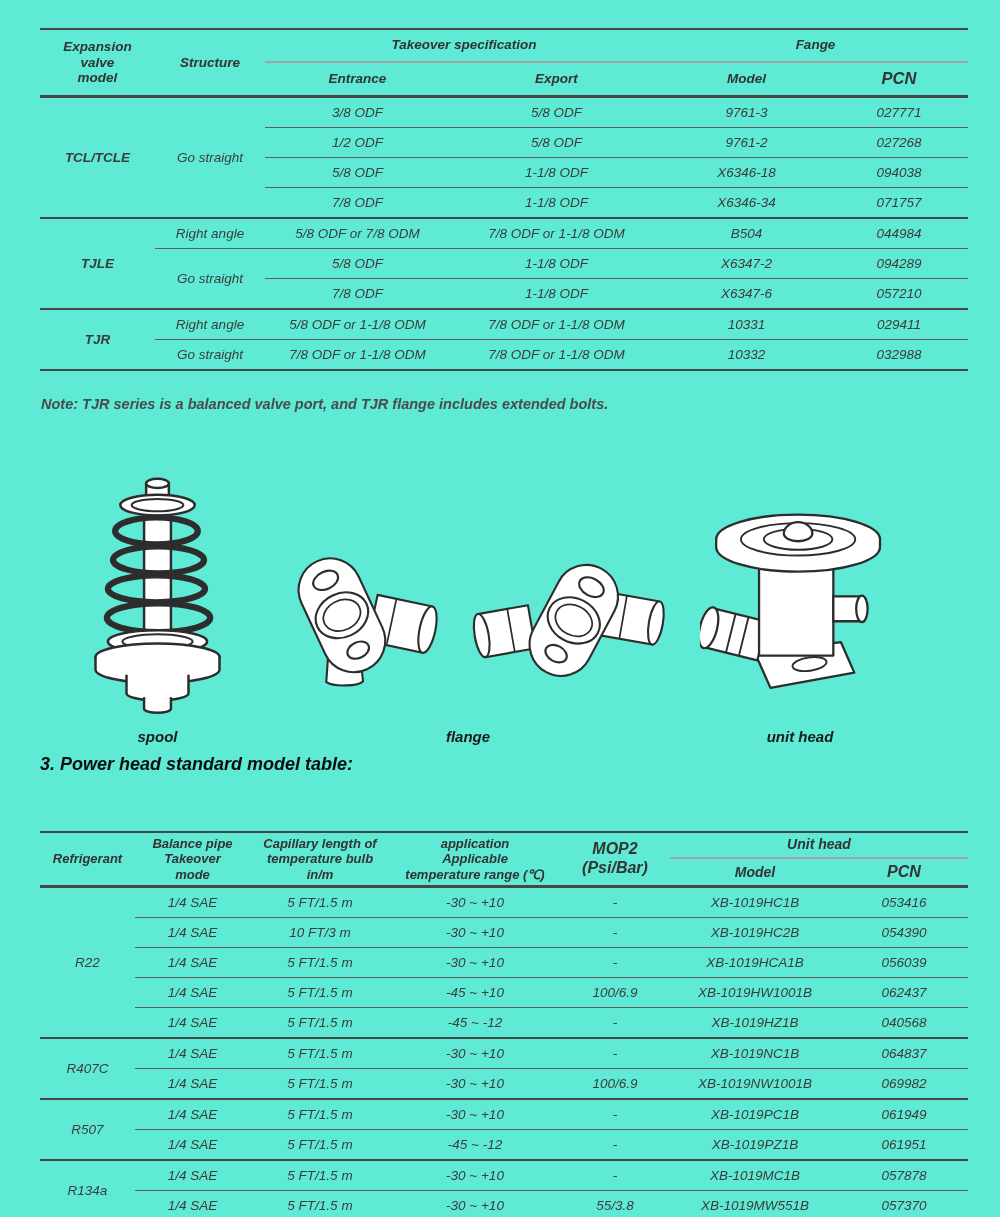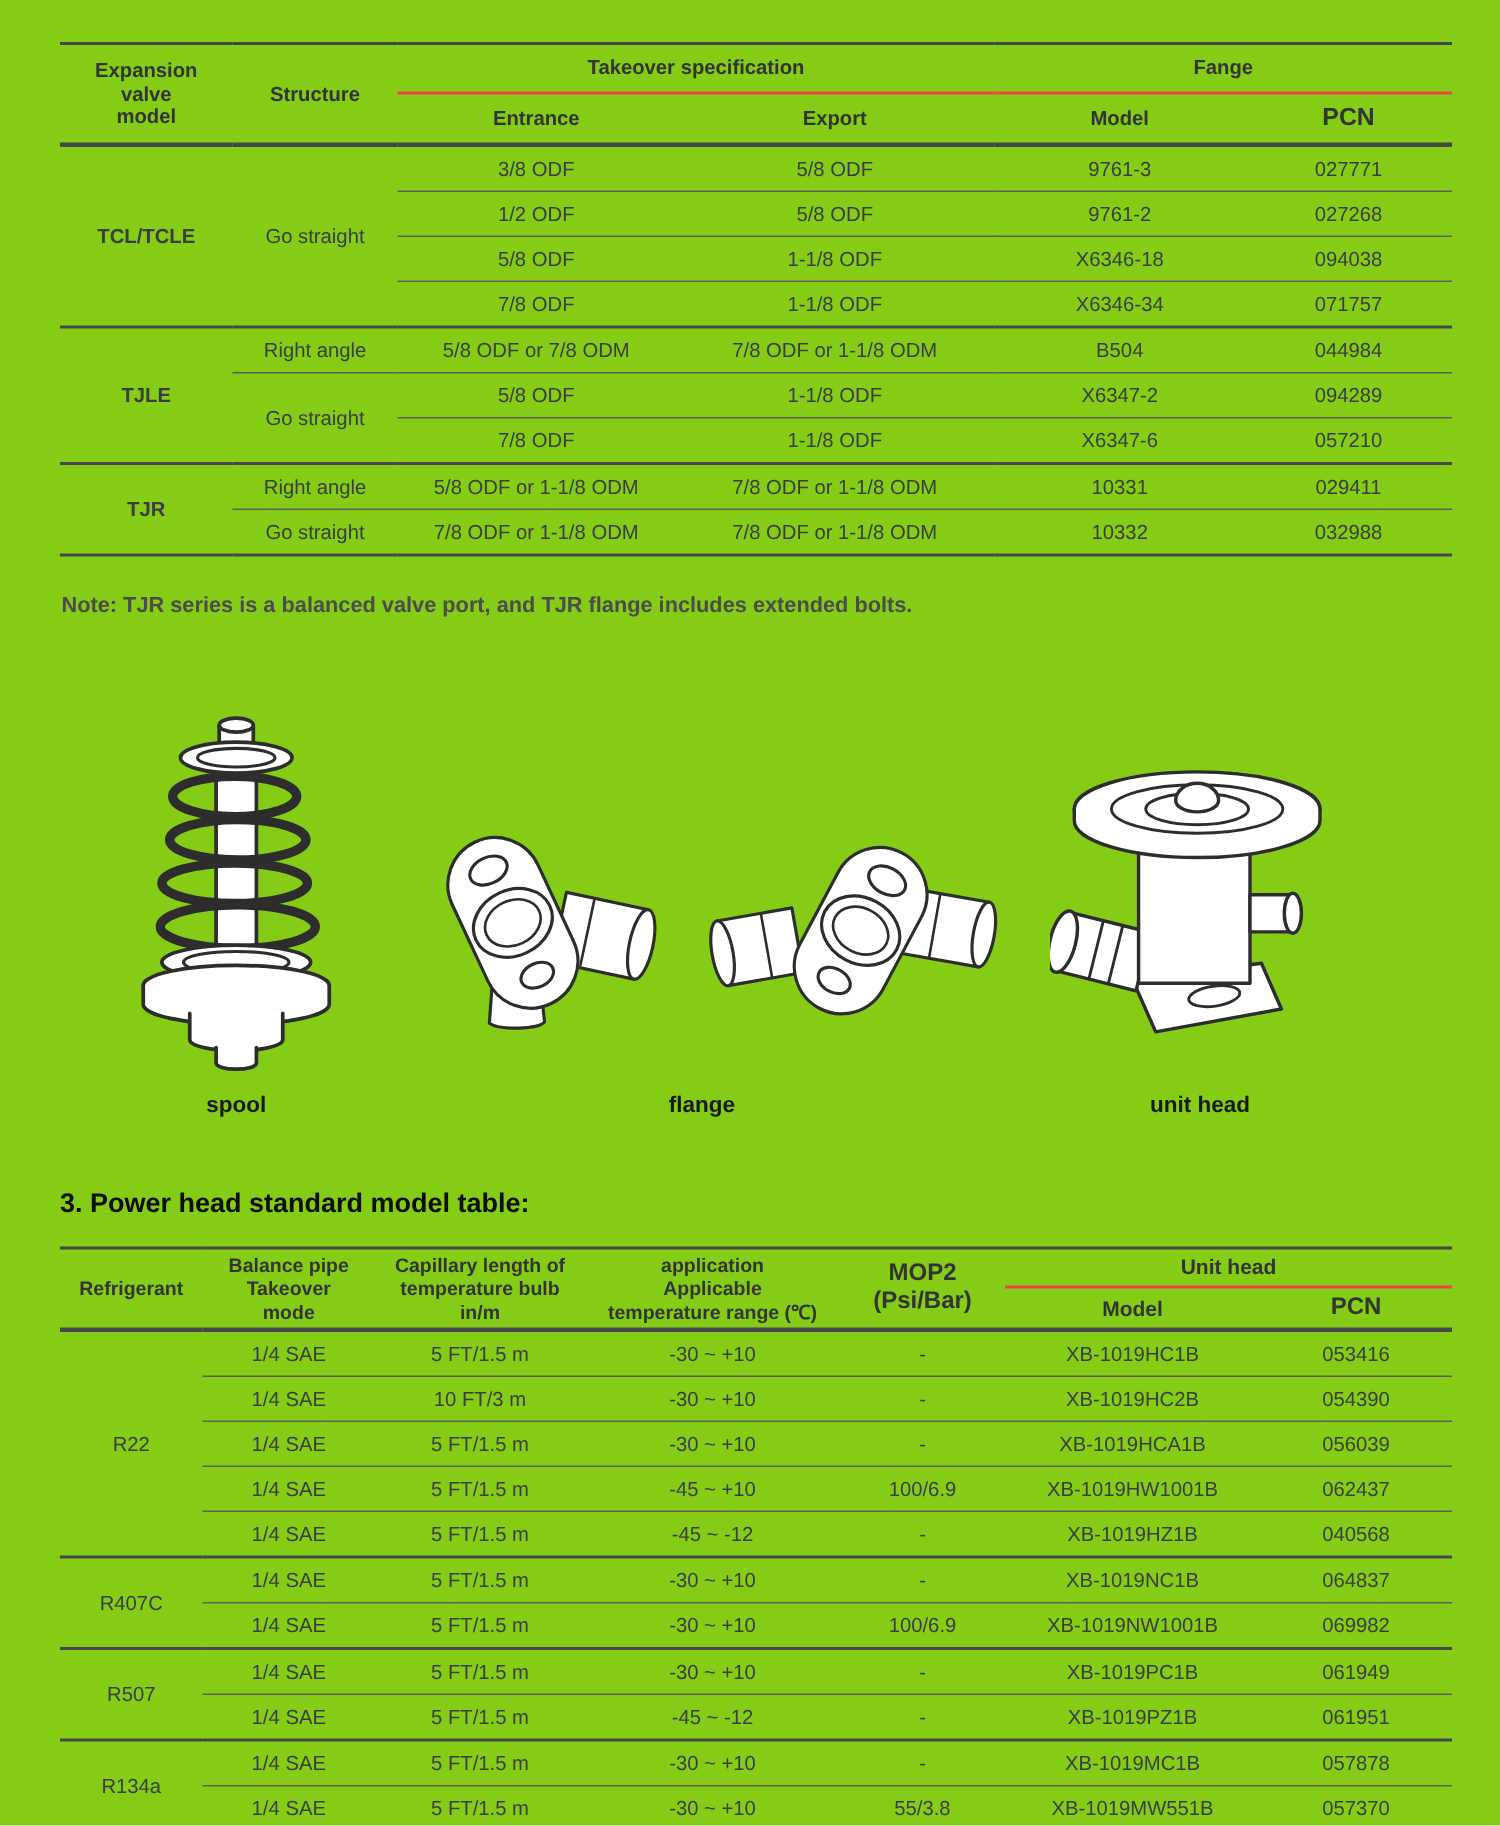--- a/index.html
+++ b/index.html
@@ -1,45 +1,45 @@
 <!DOCTYPE html>
 <html><head>
 <meta charset="utf-8">
 <style>
   html,body{margin:0;padding:0;background:#ffffff;}
   .page{
-    position:relative;width:1000px;height:1217px;background:#84cc16;
-    font-family:"Liberation Sans", sans-serif;color:#3c3c3c;overflow:hidden;
+    position:relative;width:1000px;height:1217px;background:#5eead4;
+    font-family:"Liberation Sans", sans-serif;color:#3c3c3c;overflow:hidden;font-style:italic;
   }
   
   table{border-collapse:collapse;table-layout:fixed;width:928px;}
   .tbl{border-top:2.5px solid #474747;border-bottom:2.5px solid #474747;}
   th,td{text-align:center;vertical-align:middle;padding:3px 4px;
         font-size:13.5px;color:#3c3c3c;line-height:1.18;}
   thead th{font-weight:700;color:#333;}
   .pre{white-space:pre-line;}
-  .grp{border-bottom:2px solid #ef4444;padding-bottom:4px;}
+  .grp{border-bottom:2px solid #a3a3a3;padding-bottom:4px;}
   .hb{border-bottom:3px solid #474747;}
   tbody td,tbody th{border-bottom:1.5px solid #5f5f5f;height:23px;}
   tr.ge td,tr.ge th,.bend{border-bottom:2.5px solid #474747;}
   .nb{border-bottom:none !important;}
   tr.last td{border-bottom:none;}
   .modelcell{font-weight:700;}
   .big{font-size:16.5px;}
   .t1-wrap{position:absolute;top:28px;left:40px;}
   .t2-wrap{position:absolute;top:831px;left:40px;}
   .t1 thead tr:first-child th{height:24px;}
   .t1 thead tr:last-child th{height:26px;}
   .t2 thead th{font-size:13px;}
   .t2 thead .big{font-size:16px;}
   .t2 thead .md{font-size:14px;}
   
   .note{position:absolute;top:396px;left:41px;width:760px;
         font-size:14.5px;font-weight:700;color:#4b4b4b;}
-  .section-heading{position:absolute;top:792px;left:40px;width:700px;
+  .section-heading{position:absolute;top:754px;left:40px;width:700px;
         font-size:18px;font-weight:700;color:#0d0d0d;}
   
   .fig{position:absolute;}
   .fig svg{display:block;width:100%;height:100%;}
   .fig-spool{left:80px;top:472px;width:155px;height:245px;}
   .fig-flange{left:258px;top:535px;width:420px;height:170px;}
   .fig-unithead{left:700px;top:482px;width:200px;height:228px;}
   .fig-label{position:absolute;top:728px;font-size:15px;font-weight:700;
         color:#1a1a1a;text-align:center;}
   .lbl-spool{left:80px;width:155px;}

